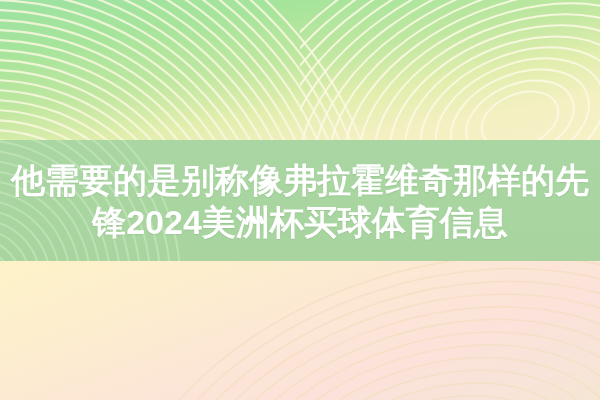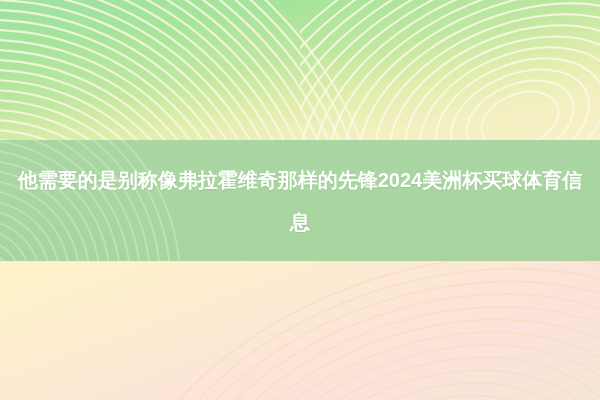--- a/index.html
+++ b/index.html
@@ -76,21 +76,21 @@
     display: flex;
     align-items: center;
     justify-content: center;
     box-sizing: border-box;
     padding: 0 8px;
   }
   #headline-text {
     width: 100%;
     text-align: center;
     color: #ffffff;
-    font-size: 20px;
+    font-size: 34px;
     font-weight: bold;
     line-height: 42px;
     letter-spacing: 0px;
     word-break: break-all;
     text-shadow: 0 1px 1px rgba(120,160,115,0.25);
   }
 </style>
 </head>
 <body>
 

